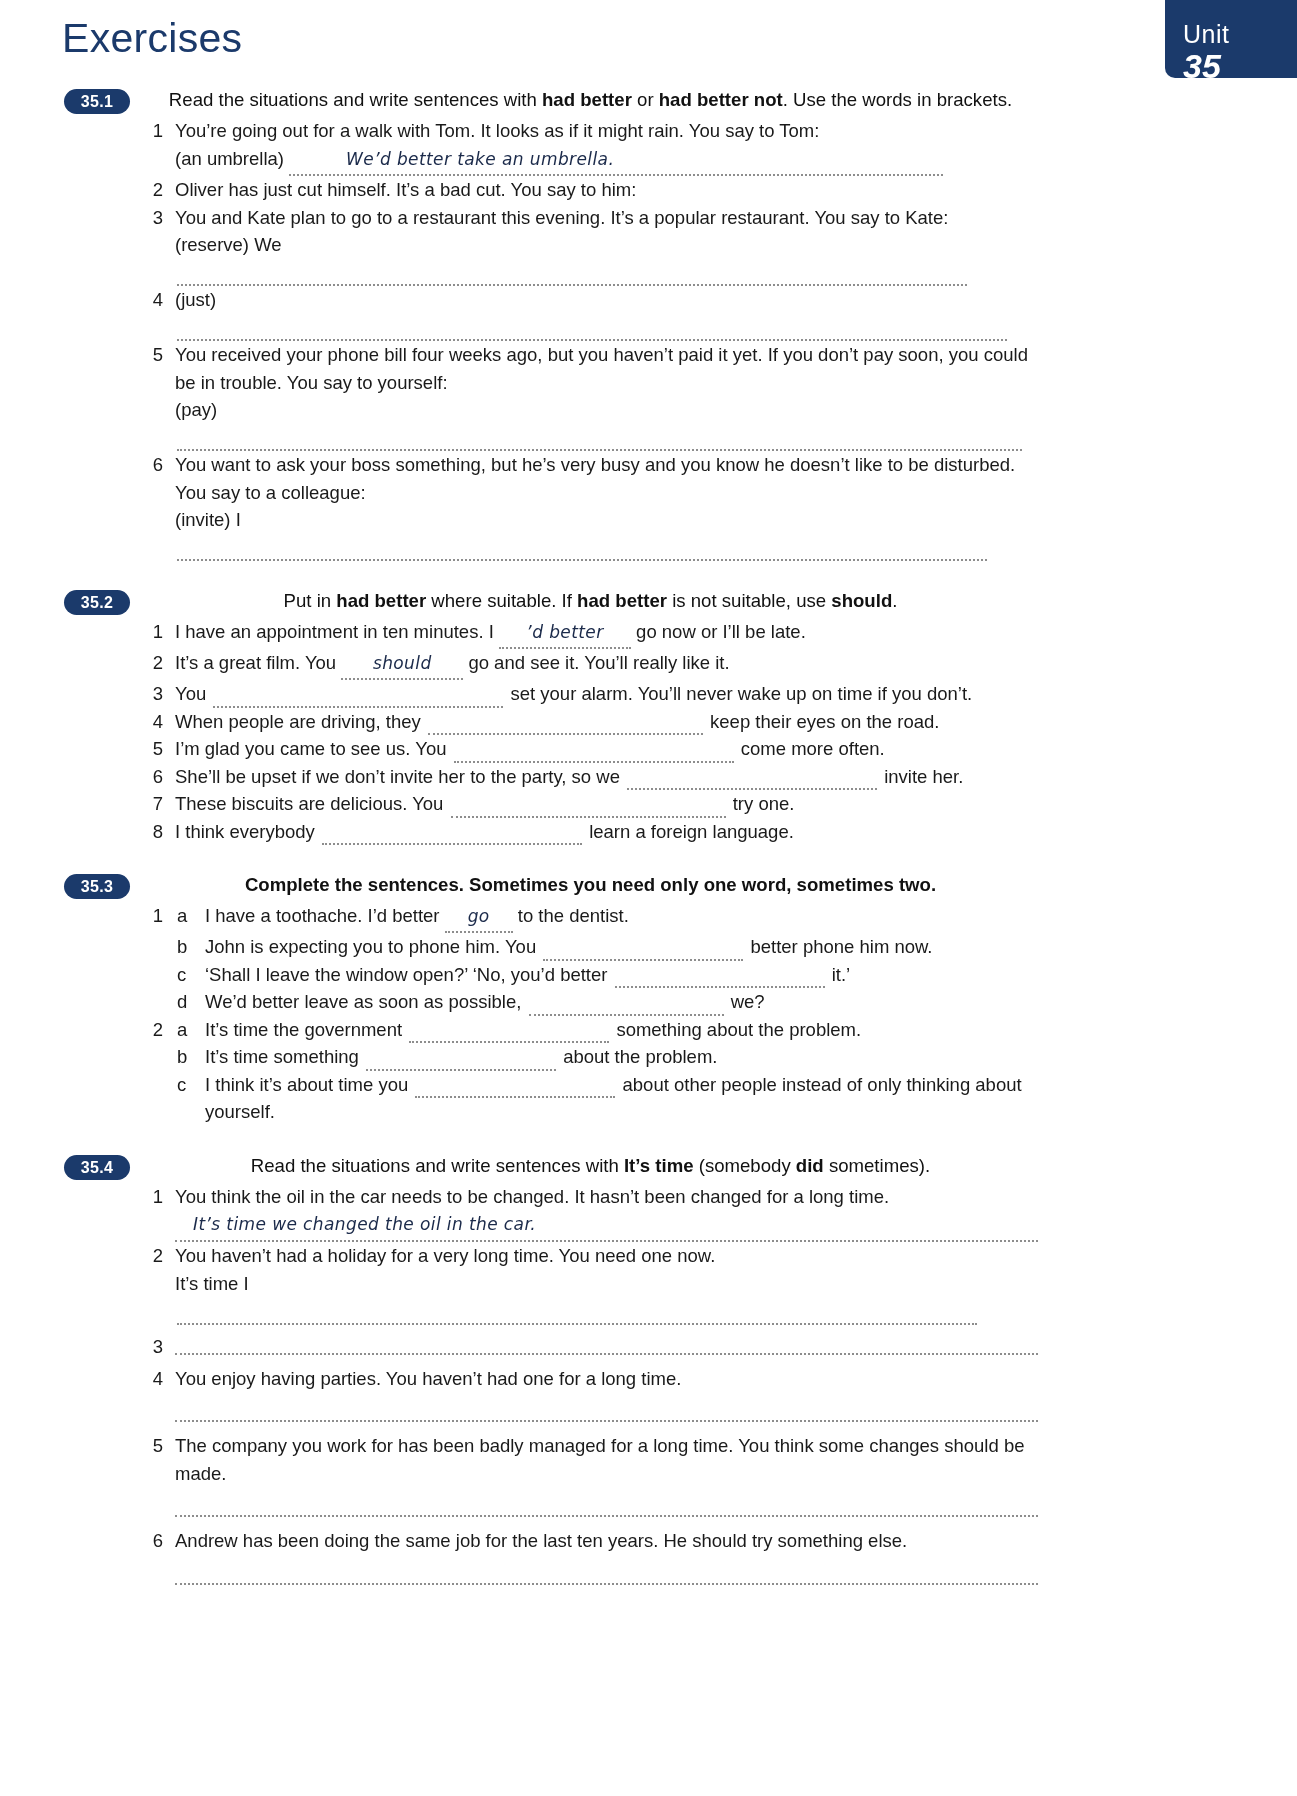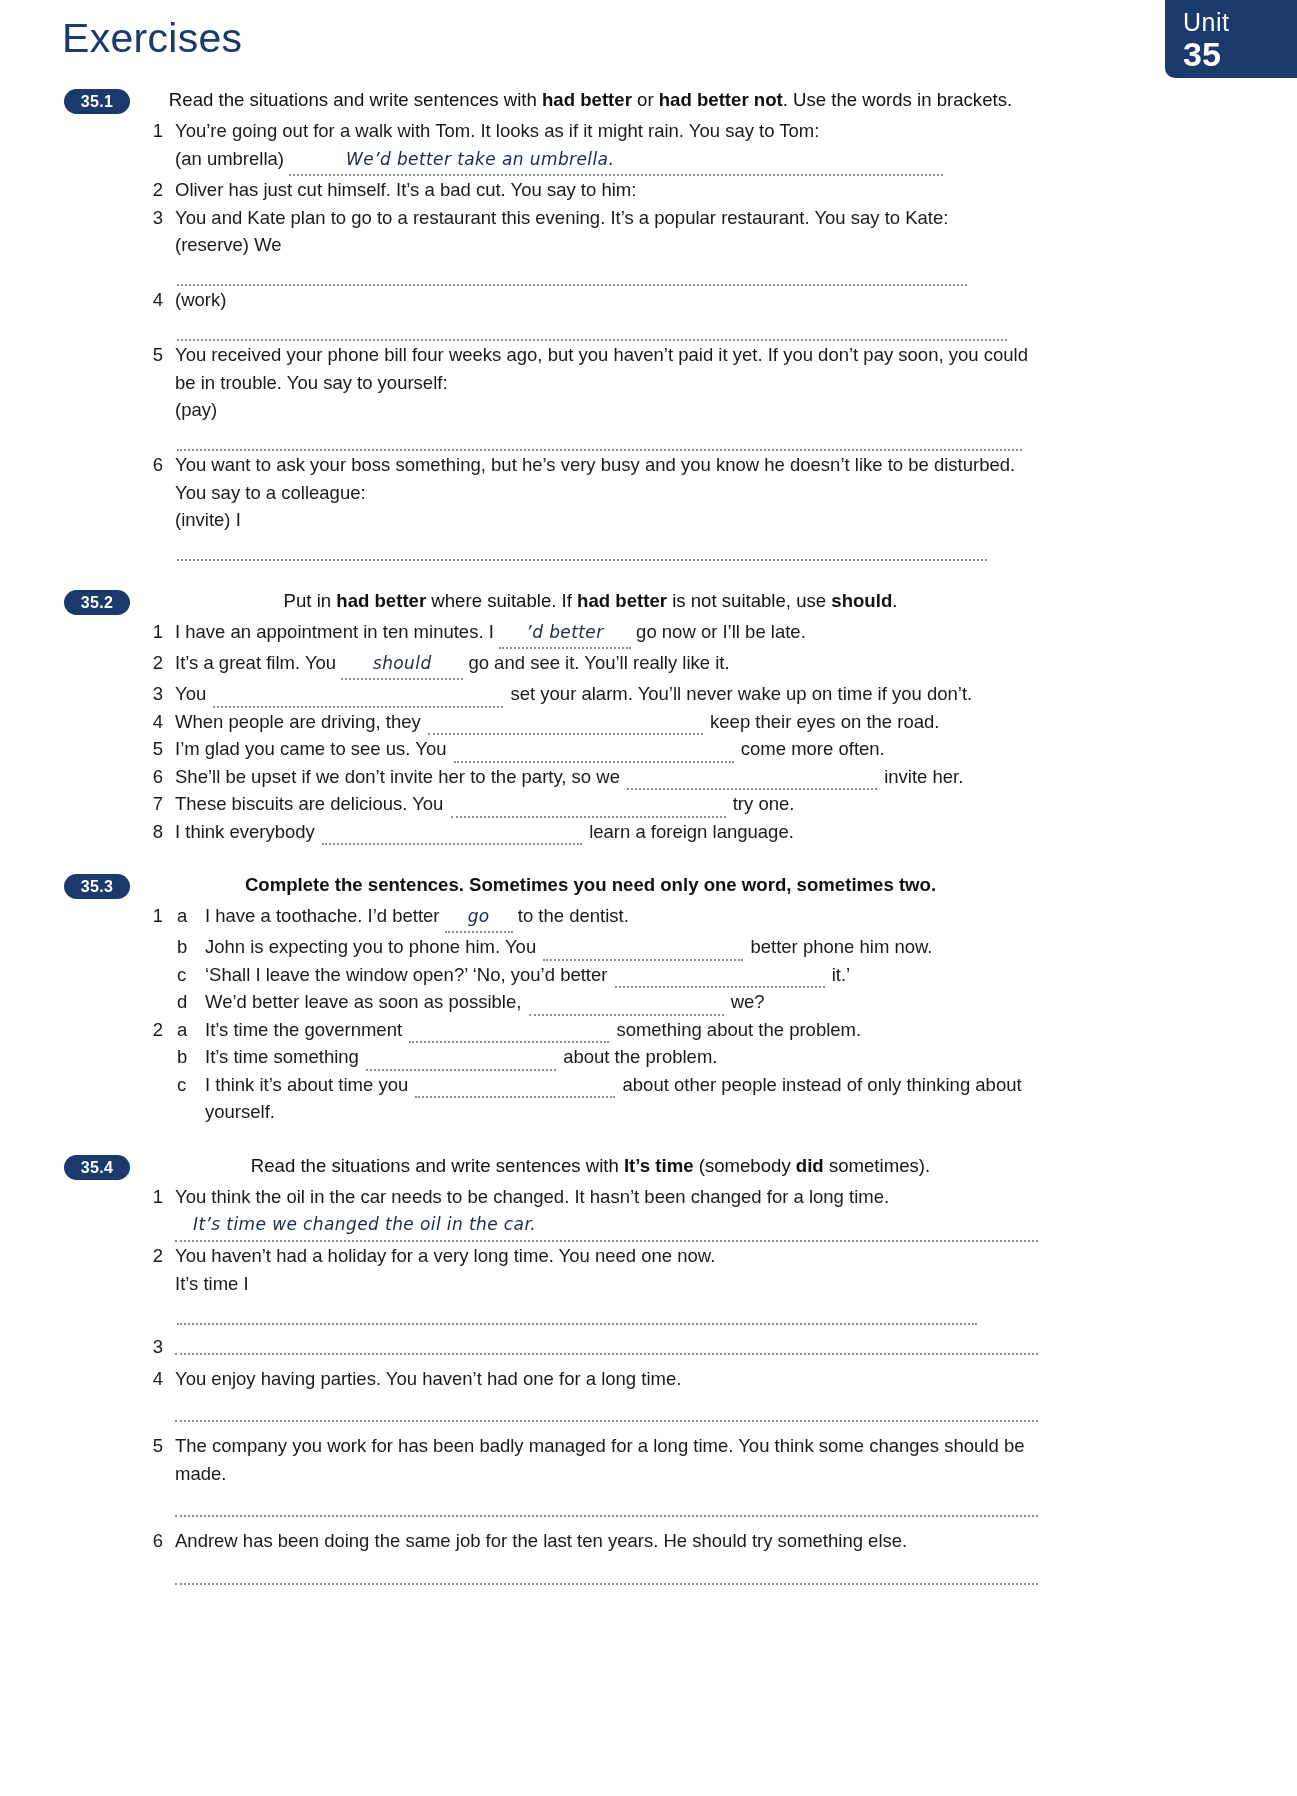--- a/index.html
+++ b/index.html
@@ -25,33 +25,34 @@
   .unit-tab {
     position: absolute;
     top: 0;
     right: 0;
     width: 132px;
     height: 78px;
     background: #1b3a6b;
     border-bottom-left-radius: 10px;
     color: #ffffff;
     box-sizing: border-box;
-    padding: 8px 0 0 18px;
+    padding: 20px 0 0 18px;
     overflow: hidden;
   }
   .unit-tab .u-label {
     font-size: 25px;
     font-weight: 400;
     letter-spacing: .5px;
     line-height: 28px;
   }
   .unit-tab .u-num {
     font-size: 34px;
     font-weight: 700;
     line-height: 36px;
+    font-style: italic;
   }
 
   h1.page-title {
     position: absolute;
     left: 62px;
     top: 15px;
     margin: 0;
     font-size: 41px;
     font-weight: 400;
     color: #1b3a6b;
@@ -216,21 +217,21 @@
             <div class="line-txt">
               <span>(reserve)</span>
               <span>We</span>
               <span class="dots" style="width:790px"></span>
             </div>
           </li>
 
           <li>
             <span class="mk">4</span>
             <div class="line-txt">
-              <span>(work)</span>
+              <span>(just)</span>
               <span class="dots" style="width:830px"></span>
             </div>
           </li>
 
           <li>
             <span class="mk">5</span>
             <span class="line-txt">You received your phone bill four weeks ago, but you haven’t paid it yet.  If you don’t pay soon, you could be in trouble. You say to yourself:</span>
             <div class="line-txt">
               <span>(pay)</span>
               <span class="dots" style="width:845px"></span>

